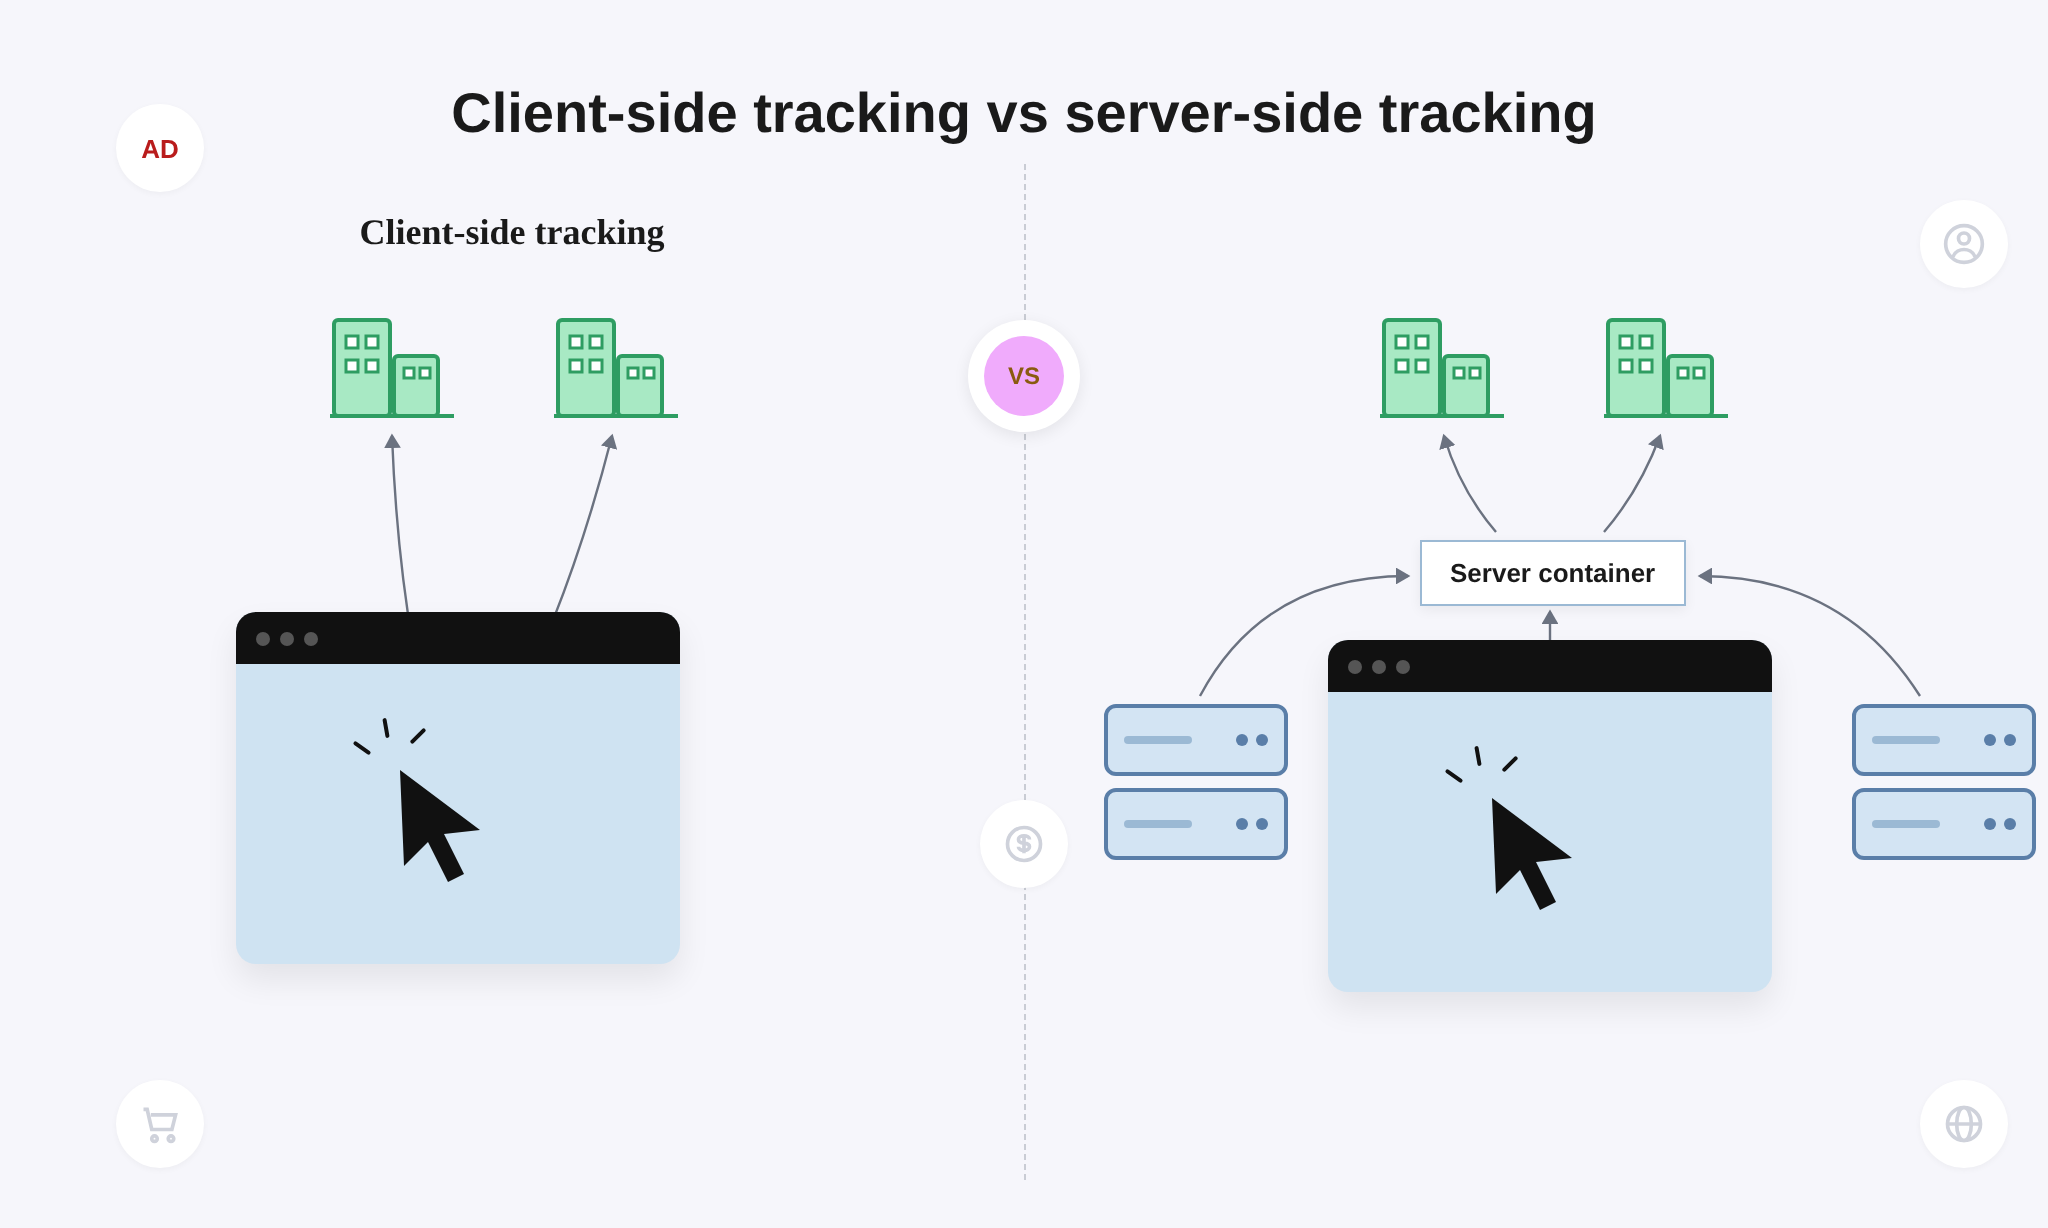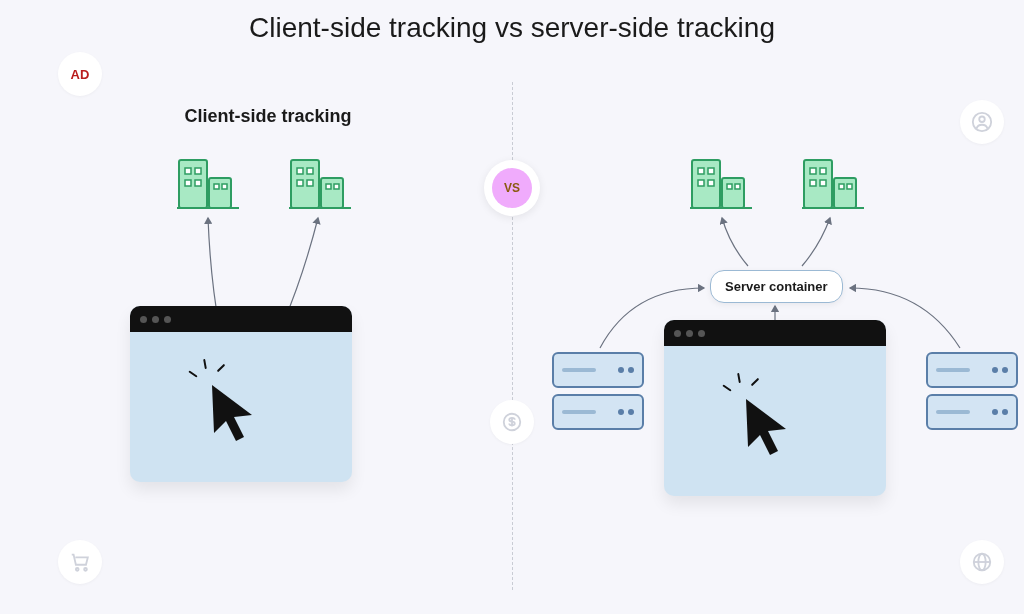--- a/index.html
+++ b/index.html
@@ -7,23 +7,24 @@
     font-family: -apple-system, BlinkMacSystemFont, "Segoe UI", Arial, sans-serif;
     background: #f6f6fb;
     width: 1024px;
     height: 614px;
     position: relative;
     overflow: hidden;
   }
   .title {
     text-align: center;
     font-size: 28px;
-    font-weight: 400;
+    font-weight: 700;
     color: #1a1a1a;
-    padding-top: 12px;
+    padding-top: 28px;
+    margin-top: 13px;
   }
   .divider-vert {
     position: absolute;
     left: 50%;
     top: 82px;
     bottom: 24px;
     border-left: 1px dashed #c9ccd4;
   }
   .vs-badge {
     position: absolute;
@@ -50,21 +51,21 @@
     display: flex;
     align-items: center;
     justify-content: center;
   }
   .panel {
     position: absolute;
     top: 100px;
     bottom: 0;
     width: 50%;
   }
-  .panel.left { left: 12px; }
+  .panel.left { left: 0; font-family: Liberation Serif, serif; }
   .panel.right { right: 0; }
   .panel-title {
     text-align: center;
     font-size: 18px;
     font-weight: 700;
     color: #1a1a1a;
     margin-top: 6px;
   }
   .bg-icon {
     position: absolute;
@@ -160,21 +161,21 @@
   .server-unit .led { width: 6px; height: 6px; border-radius: 50%; background: #5a7ea8; }
 
   
   .server-container-box {
     position: absolute;
     left: 198px;
     top: 170px;
     padding: 8px 14px;
     background: #fff;
     border: 1px solid #9bb9d4;
-    border-radius: 14px;
+    border-radius: 0;
     font-size: 13px;
     font-weight: 600;
     color: #1a1a1a;
     box-shadow: 0 2px 6px rgba(0,0,0,0.06);
   }
 
   
   svg.arrows {
     position: absolute;
     left: 0; top: 0;

